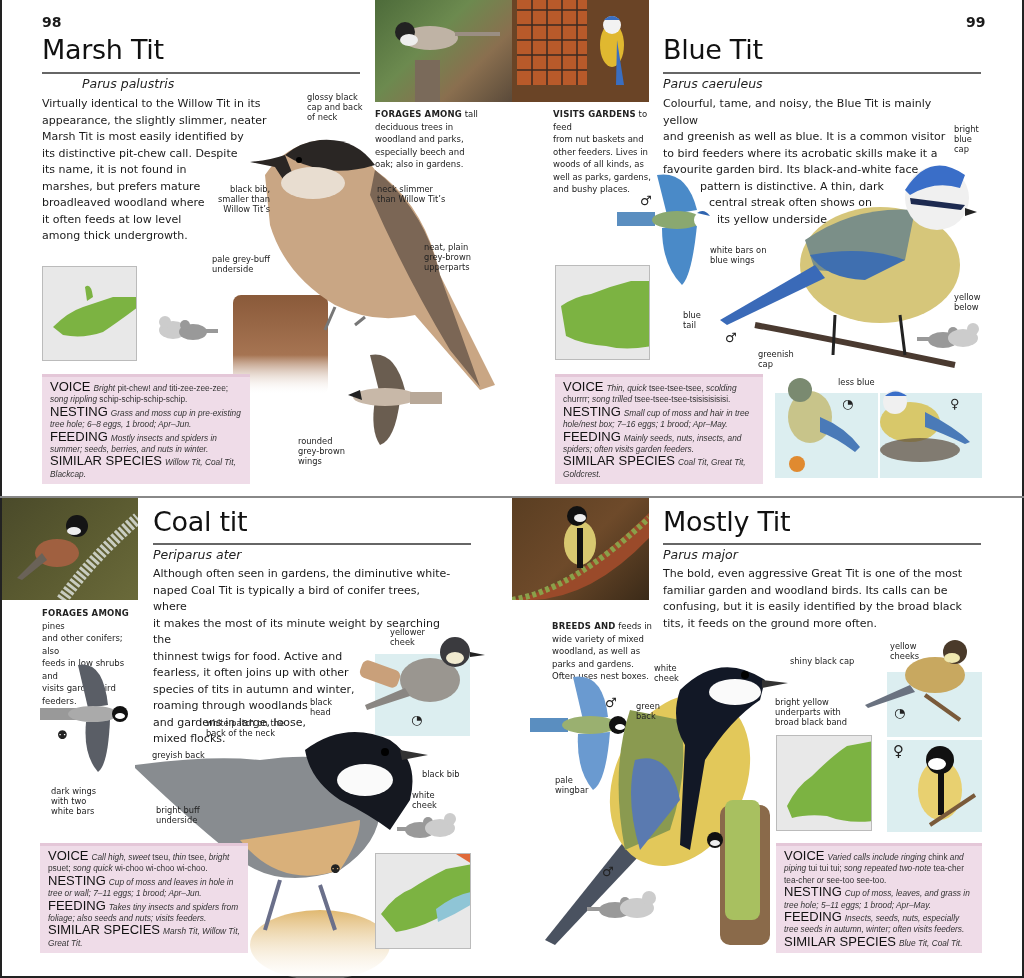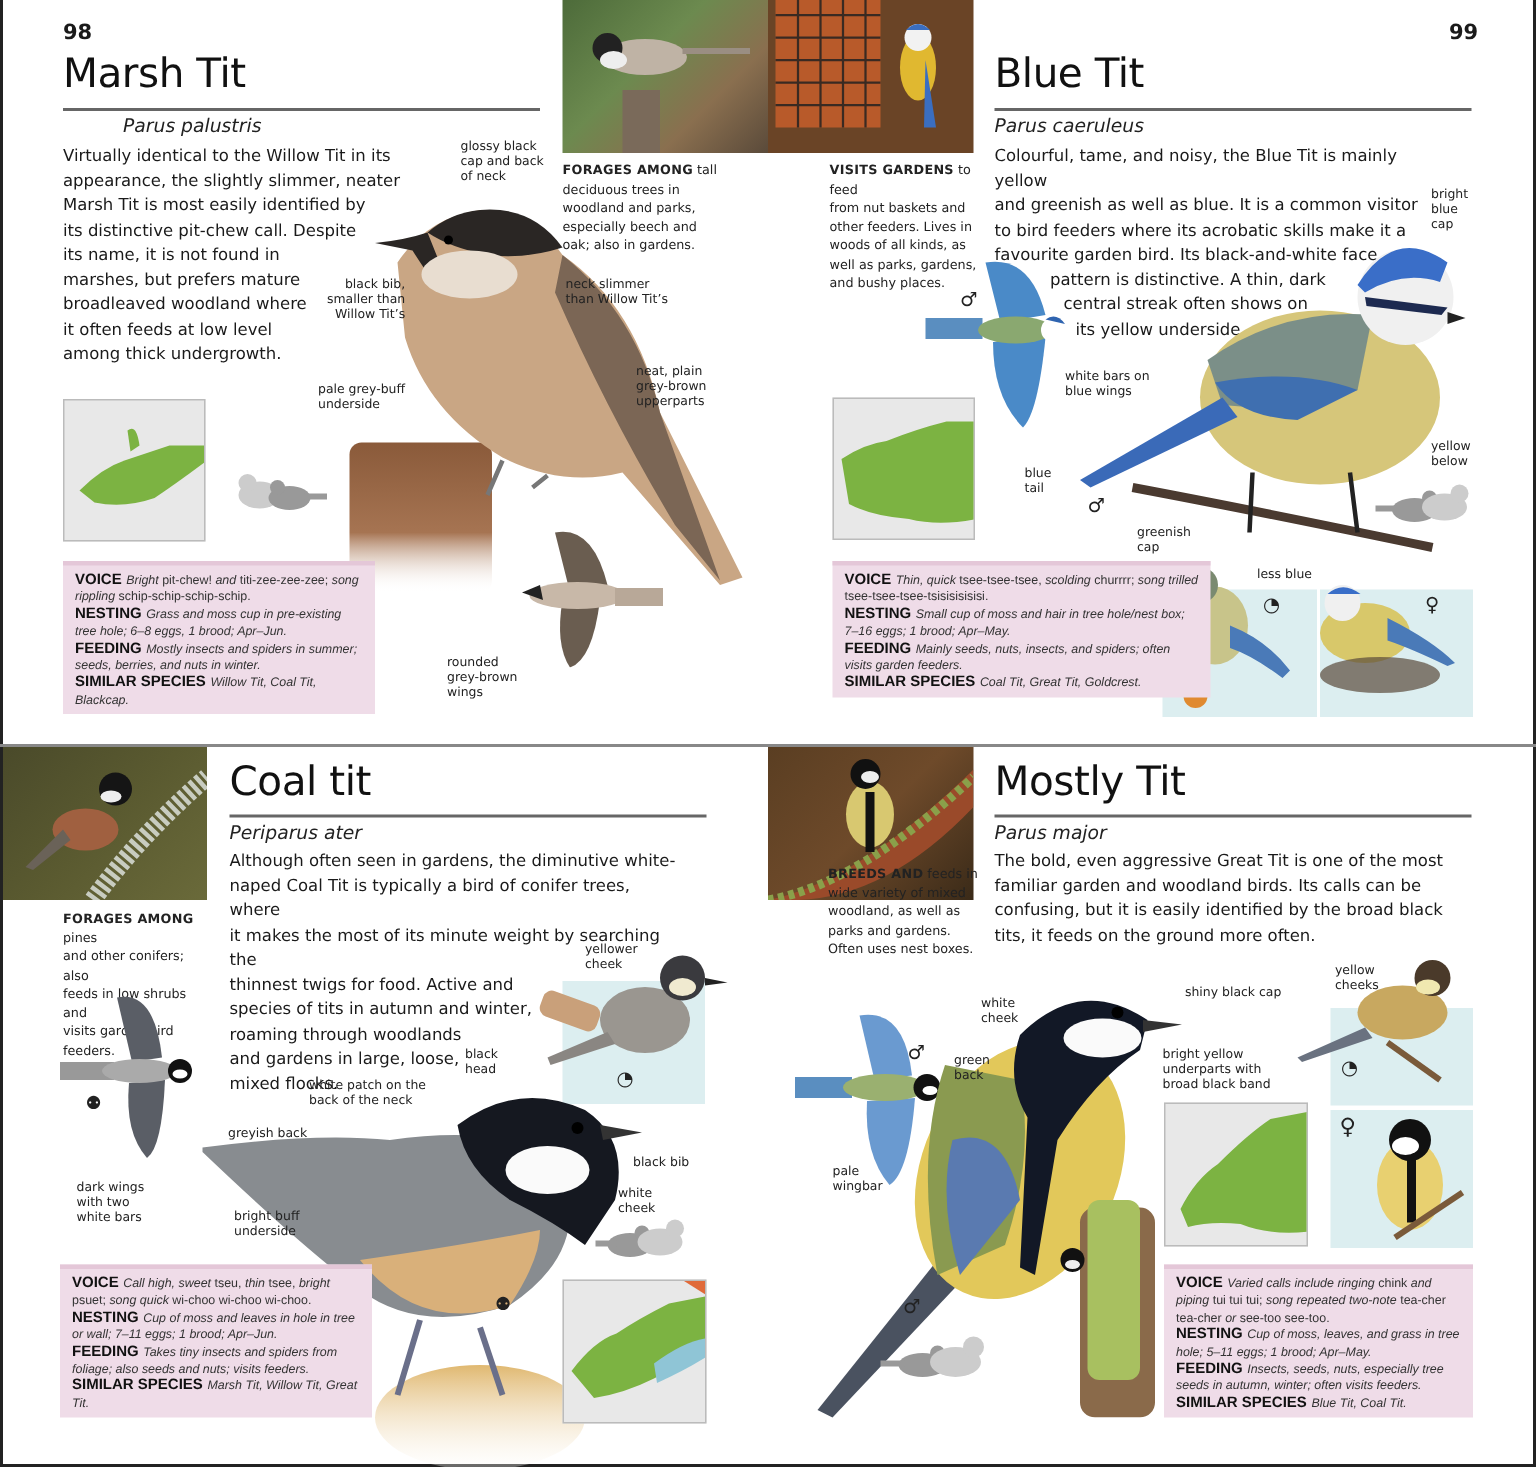--- a/index.html
+++ b/index.html
@@ -9,21 +9,21 @@
   .abs { position: absolute; }
   .page-num { font-family: "DejaVu Sans", sans-serif; font-weight: bold; font-size: 14px; }
   .title { font-family: "DejaVu Sans", sans-serif; font-size: 27px; font-weight: normal; color: #111; letter-spacing: -0.3px; }
   .rule { height: 1.5px; background: #666; }
   .latin { font-family: "DejaVu Sans", sans-serif; font-style: italic; font-size: 12.5px; color: #222; }
   .body-text { font-family: "DejaVu Sans", sans-serif; font-size: 11px; line-height: 16.5px; color: #1a1a1a; }
   .label { font-family: "DejaVu Sans", sans-serif; font-size: 8.3px; line-height: 10px; color: #222; }
   .caption { font-family: "DejaVu Sans", sans-serif; font-size: 8.5px; line-height: 12.5px; color: #222; }
   .caption b { font-variant: small-caps; font-weight: bold; letter-spacing: 0.2px; }
   .infobox { background: #efdce8; border-top: 3px solid #e4c7d8; font-family: "Liberation Sans", sans-serif; font-size: 8.3px; line-height: 11.4px; color: #333; padding: 4px 8px 4px 8px; }
-  .infobox .k { font-weight: bold; color: #111; font-variant: small-caps; font-size: 10px; margin-right: 3px; }
+  .infobox .k { font-weight: normal; color: #111; font-variant: small-caps; font-size: 13px; margin-right: 3px; }
   .infobox i { font-style: italic; }
   .photo { overflow: hidden; }
   .map { background: #e8e8e8; border: 1px solid #bbb; overflow: hidden; }
   .divider { position: absolute; left: 0; top: 496px; width: 1024px; height: 2px; background: #888; }
   .sym { font-family: "DejaVu Sans", sans-serif; font-size: 13px; color: #222; }
   .panel { background: #dceef0; }
 </style>
 </head>
 <body>
 
@@ -251,21 +251,21 @@
     <ellipse cx="145" cy="78" rx="40" ry="12" fill="#5a4a3a" opacity="0.7"></ellipse>
   </svg>
   <div class="abs label" style="left:758px;top:349px;">
     <div>greenish</div>
       <div>cap</div>
   </div>
   <div class="abs label" style="left:838px;top:377px;">less blue</div>
   <div class="abs sym" style="left:842px;top:396px;">◔</div>
   <div class="abs sym" style="left:950px;top:396px;">♀</div>
 
-  <div class="abs infobox" style="left:555px;top:374px;width:252px;">
+  <div class="abs infobox" style="left:555px;top:374px;width:208px;">
     <div><span class="k">VOICE</span><span class="voice"><i>Thin, quick </i><span>tsee-tsee-tsee, </span><i>scolding </i><span>churrrr; </span><i>song trilled </i><span>tsee-tsee-tsee-tsisisisisisi.</span></span></div>
     <div><span class="k">NESTING</span><i>Small cup of moss and hair in tree hole/nest box; 7–16 eggs; 1 brood; Apr–May.</i></div>
     <div><span class="k">FEEDING</span><i>Mainly seeds, nuts, insects, and spiders; often visits garden feeders.</i></div>
     <div><span class="k">SIMILAR SPECIES</span><i>Coal Tit, Great Tit, Goldcrest.</i></div>
   </div>
 </div>
 
 <div class="divider"></div>
 
 <div>
@@ -287,20 +287,21 @@
   </div>
 
   <div class="abs title" style="left:153px;top:506px;">Coal tit</div>
   <div class="abs rule" style="left:153px;top:543px;width:318px;"></div>
   <div class="abs latin" style="left:153px;top:547px;">Periparus ater</div>
   <div class="abs body-text" style="left:153px;top:566px;width:300px;">
     <div>Although often seen in gardens, the diminutive white-</div>
     <div>naped Coal Tit is typically a bird of conifer trees, where</div>
     <div>it makes the most of its minute weight by searching the</div>
     <div>thinnest twigs for food. Active and</div>
+    <div>fearless, it often joins up with other</div>
     <div>species of tits in autumn and winter,</div>
     <div>roaming through woodlands</div>
     <div>and gardens in large, loose,</div>
     <div>mixed flocks.</div>
   </div>
 
   <svg class="abs" style="left:38px;top:660px;" width="100" height="115">
     <path d="M40 5 Q65 0 70 45 L50 48 Z" fill="#5a5e66"></path>
     <path d="M48 62 L72 60 Q70 105 60 112 Q45 95 48 62Z" fill="#5a5e66"></path>
     <rect x="2" y="48" width="36" height="12" fill="#999"></rect>
@@ -395,21 +396,21 @@
   <div class="abs photo" style="left:512px;top:498px;width:137px;height:102px;background:linear-gradient(135deg,#5a3e22,#6e4a2a 50%,#3a2a18);">
     <svg width="137" height="102">
       <path d="M0 102 Q60 90 137 15 L137 40 Q80 100 20 102Z" fill="#9a4a2a"></path>
       <path d="M0 102 Q60 92 137 20" stroke="#8aa04a" stroke-width="6" fill="none" stroke-dasharray="4 3"></path>
       <ellipse cx="68" cy="45" rx="16" ry="22" fill="#d8c870"></ellipse>
       <rect x="65" y="30" width="6" height="40" fill="#111"></rect>
       <circle cx="65" cy="18" r="10" fill="#111"></circle>
       <ellipse cx="68" cy="20" rx="6" ry="4" fill="#eee"></ellipse>
     </svg>
   </div>
-  <div class="abs caption" style="left:552px;top:577px;width:110px;">
+  <div class="abs caption" style="left:552px;top:620px;width:110px;">
     <b>BREEDS AND</b> <span>feeds in</span>
     <div>wide variety of mixed</div>
     <div>woodland, as well as</div>
     <div>parks and gardens.</div>
     <div>Often uses nest boxes.</div>
   </div>
 
   <div class="abs title" style="left:663px;top:506px;">Mostly Tit</div>
   <div class="abs rule" style="left:663px;top:543px;width:318px;"></div>
   <div class="abs latin" style="left:663px;top:547px;">Parus major</div>

